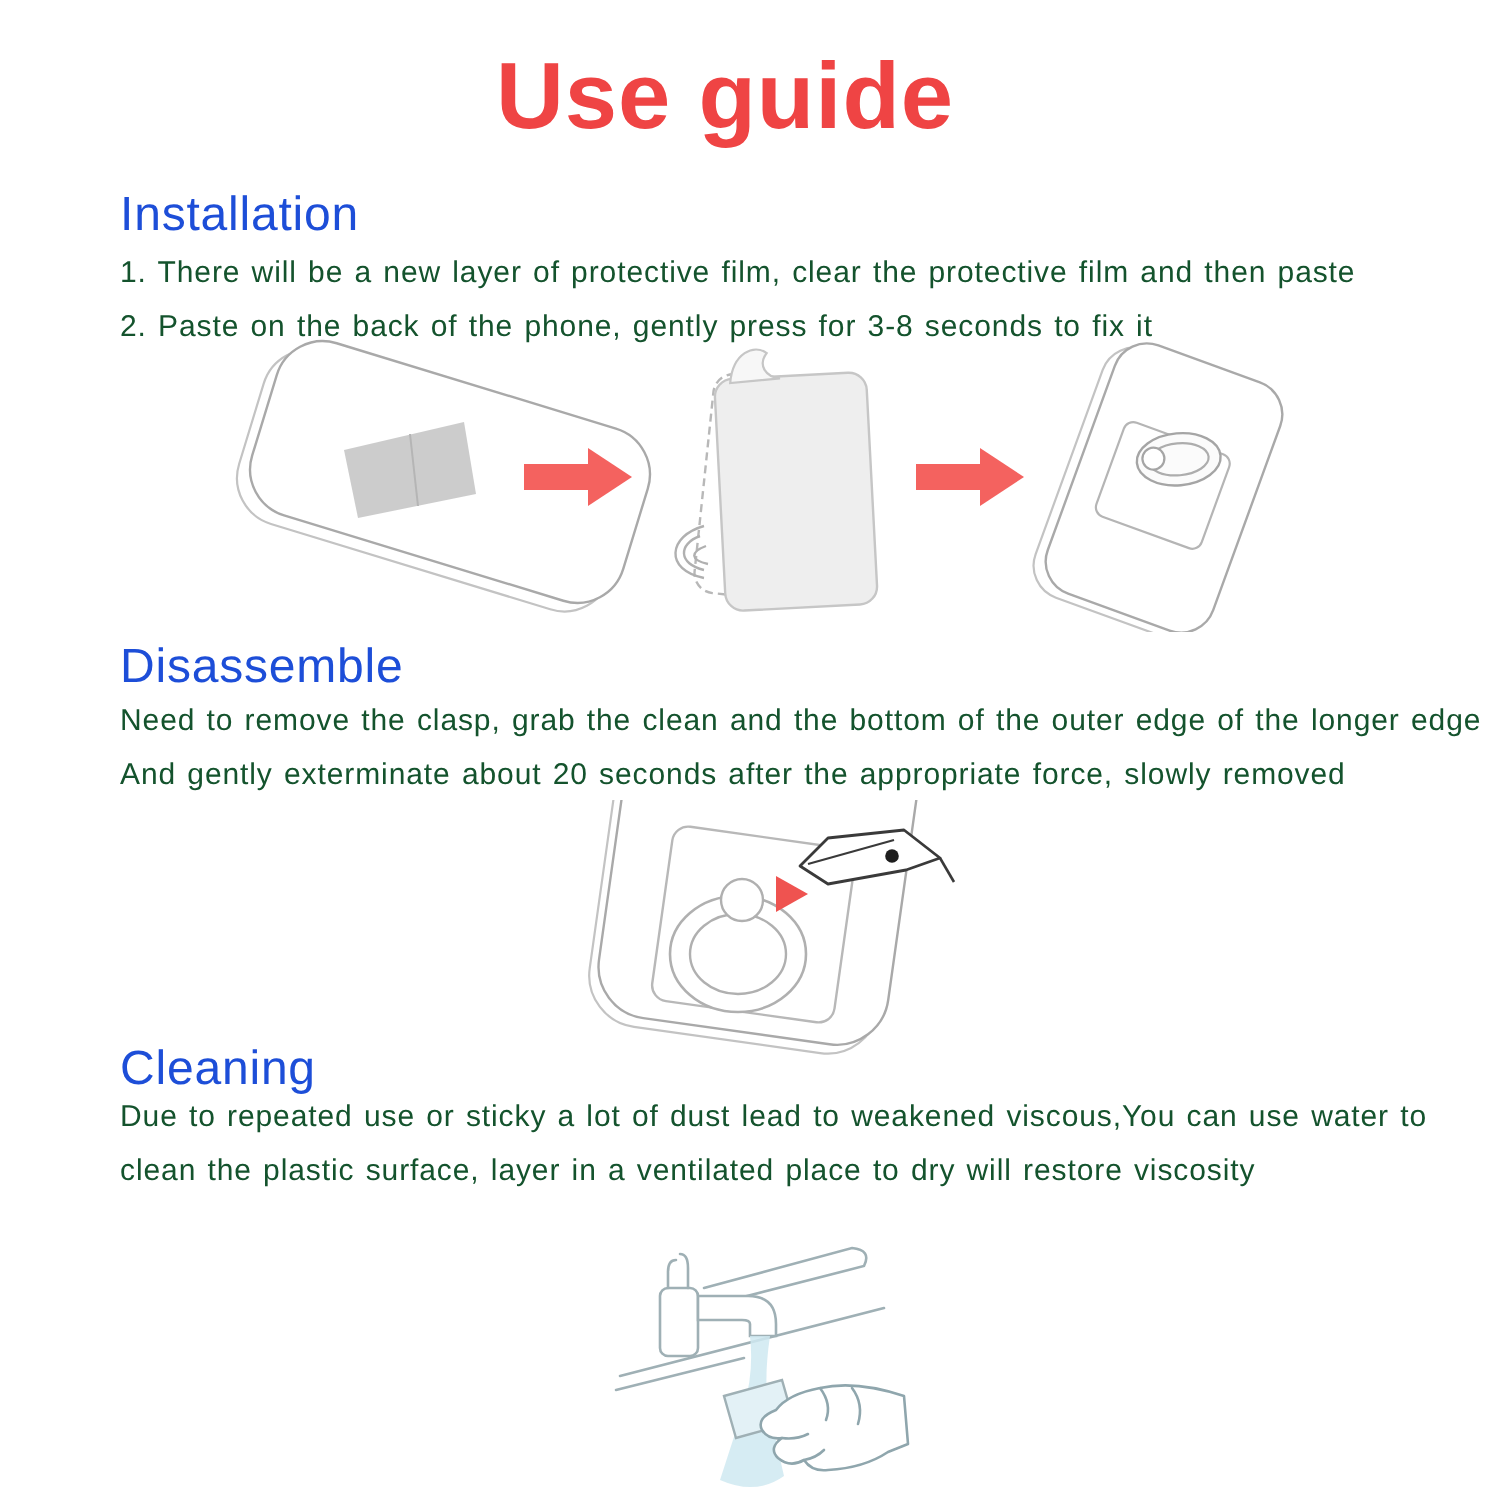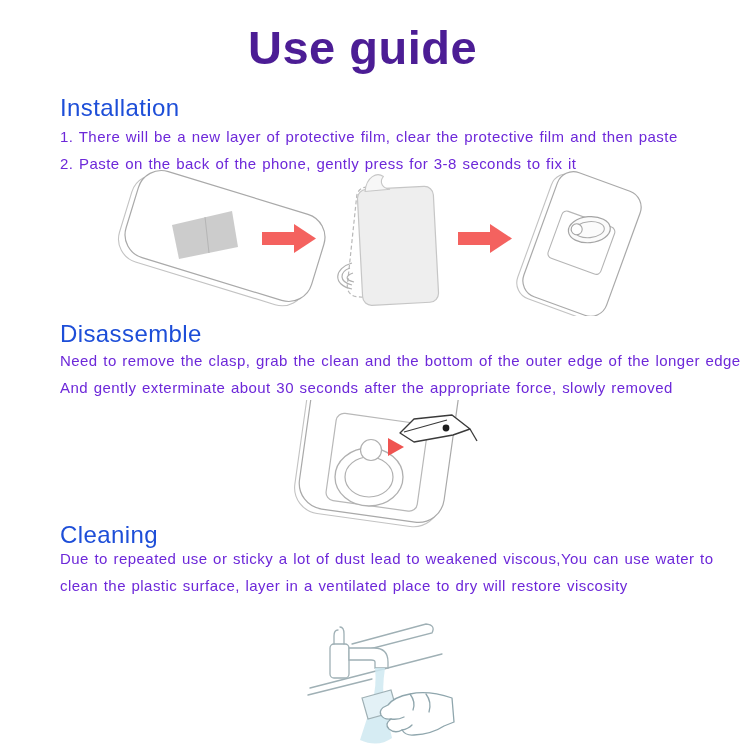--- a/index.html
+++ b/index.html
@@ -2,28 +2,28 @@
 <html><head>
 <meta charset="utf-8">
 <style>
   html,body{margin:0;padding:0;background:#fff;}
   .page{
     position:relative;width:750px;height:750px;background:#ffffff;
     font-family:"Liberation Sans","DejaVu Sans",sans-serif;overflow:hidden;
   }
   .title{
     position:absolute;top:20px;left:0;width:725px;text-align:center;
-    font-size:47px;font-weight:600;color:#4c1d95;letter-spacing:0.5px;
+    font-size:47px;font-weight:600;color:#ef4444;letter-spacing:0.5px;
   }
   .sec-heading{
     position:absolute;left:60px;font-size:24px;font-weight:400;
     color:#1d4ed8;letter-spacing:0.4px;
   }
   .body-line{
-    position:absolute;left:60px;font-size:15px;color:#6d28d9;
+    position:absolute;left:60px;font-size:15px;color:#14532d;
     letter-spacing:0.45px;word-spacing:1px;white-space:nowrap;
   }
   .illu{position:absolute;left:0;}
   svg .ln{fill:none;stroke:#b0b0b0;stroke-width:1.2;}
   svg .lnw{fill:#ffffff;stroke:#a9a9a9;stroke-width:1.2;}
   svg .lnb{fill:none;stroke:#c3c3c3;stroke-width:1.1;}
 </style>
 </head>
 <body>
 
@@ -79,21 +79,21 @@
           <ellipse cx="2" cy="-16" rx="15" ry="8" transform="rotate(-25 2 -16)" fill="none" stroke="#adadad" stroke-width="1.1"></ellipse>
           <circle cx="-10" cy="-12" r="5.5" fill="#ffffff" stroke="#a5a5a5" stroke-width="1.1"></circle>
         </g>
       </g>
     </svg>
   </div>
 
   <div>
     <div class="sec-heading" style="top:320px">Disassemble</div>
     <div class="body-line" style="top:352px">Need to remove the clasp, grab the clean and the bottom of the outer edge of the longer edge</div>
-    <div class="body-line" style="top:379px">And gently exterminate about 30 seconds after the appropriate force, slowly removed</div>
+    <div class="body-line" style="top:379px">And gently exterminate about 20 seconds after the appropriate force, slowly removed</div>
 
     <svg class="illu" style="top:400px" width="750" height="130" viewBox="0 0 750 130">
 
       <g transform="rotate(8 375 60)">
         <rect class="lnb" x="299" y="-76" width="146" height="197" rx="26"></rect>
         <rect class="lnw" x="303" y="-80" width="146" height="196" rx="26"></rect>
       </g>
 
       <g transform="rotate(8 375 60)">
         <rect x="331" y="18" width="92" height="88" rx="8" fill="#ffffff" stroke="#b8b8b8" stroke-width="1.2"></rect>

